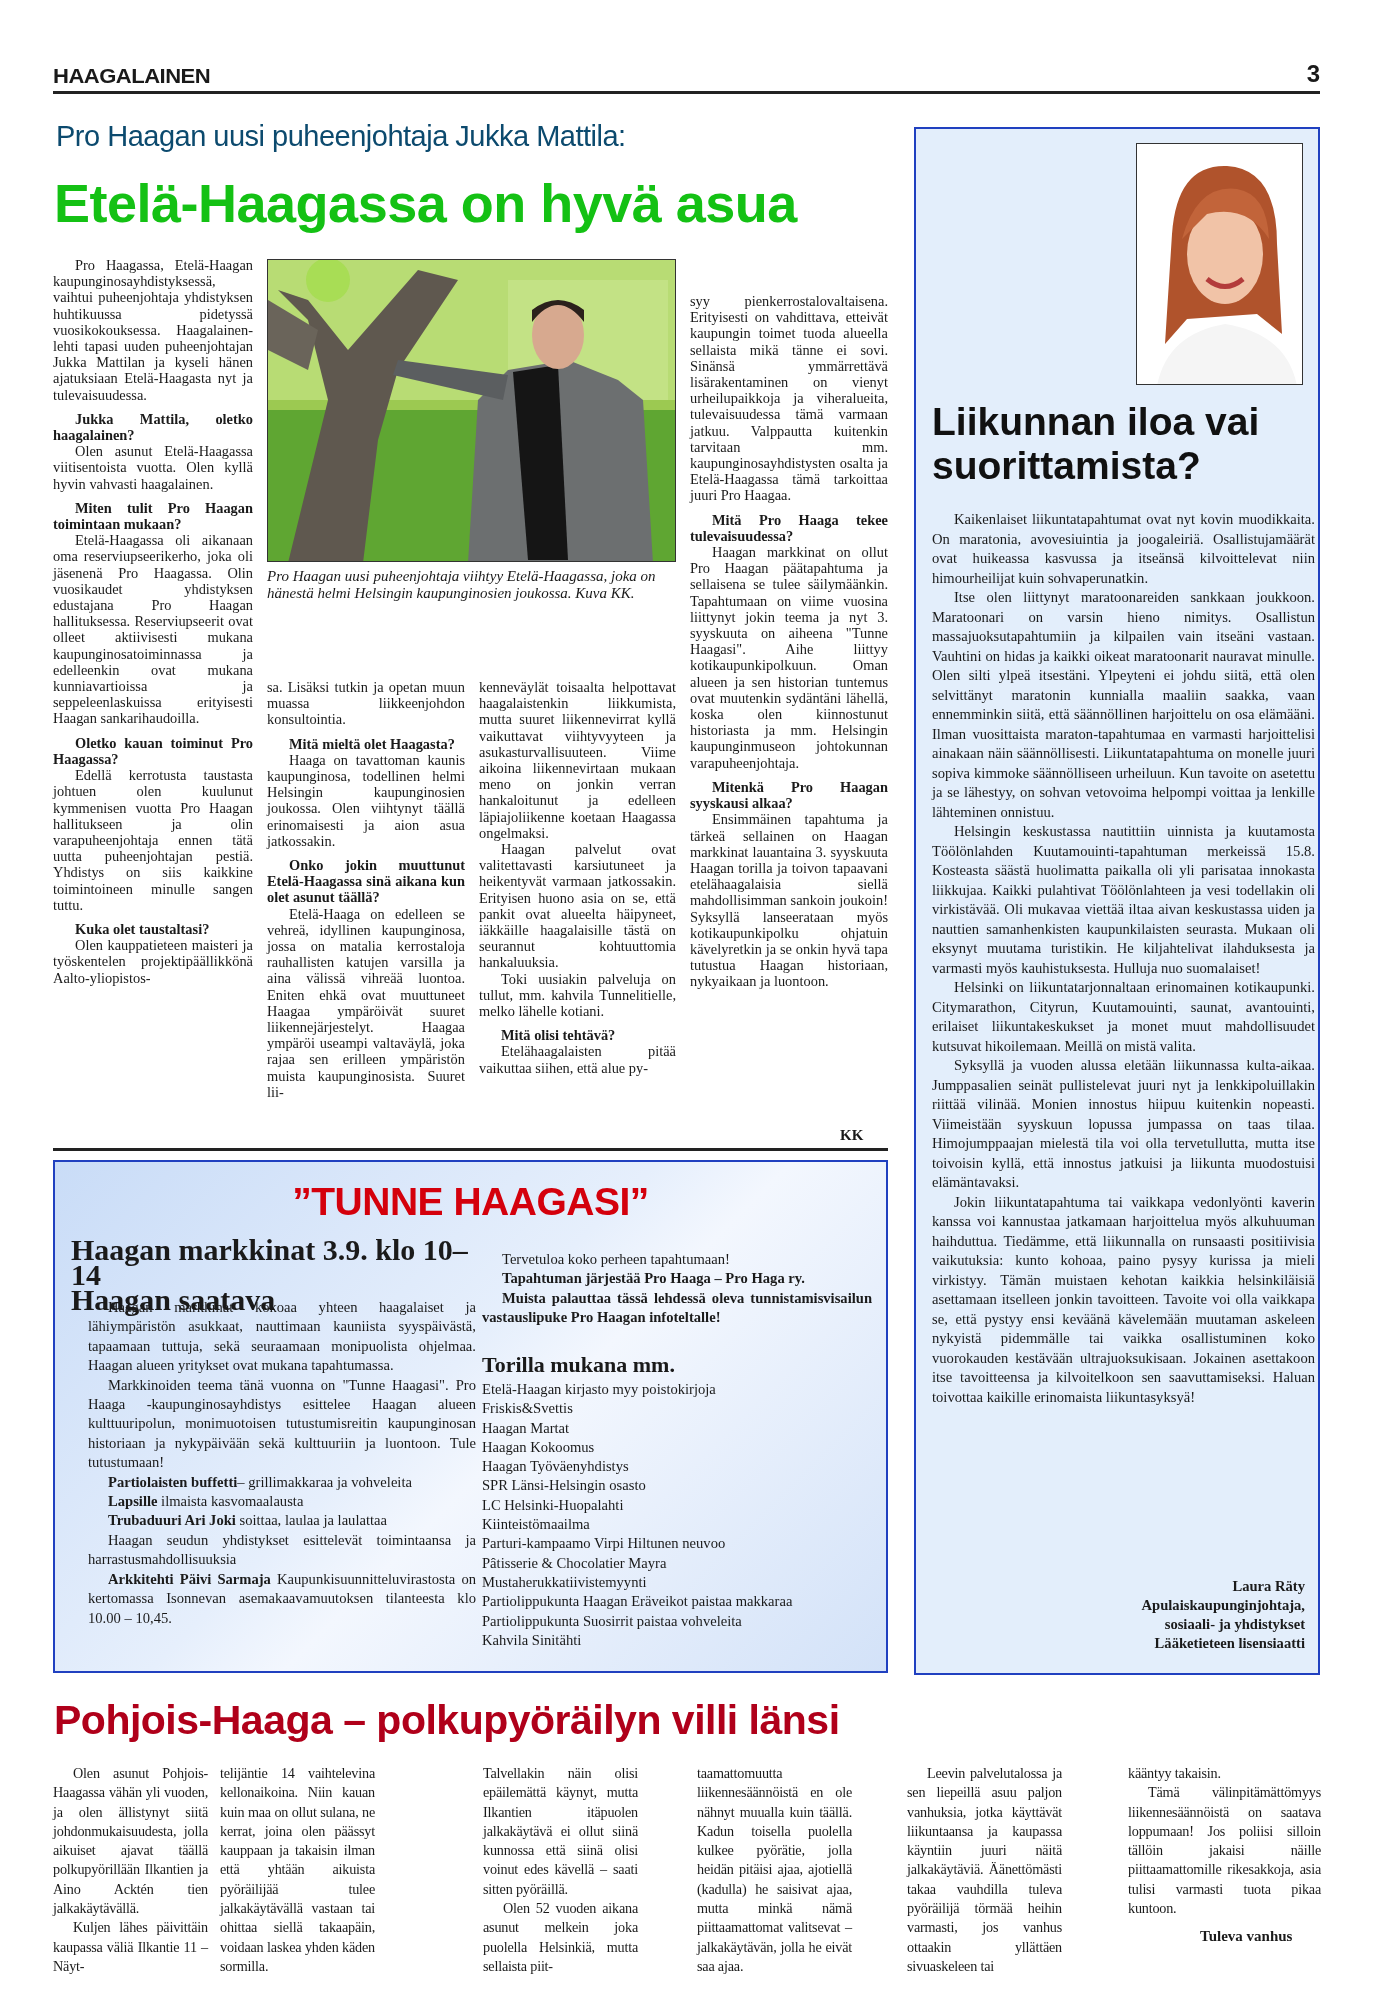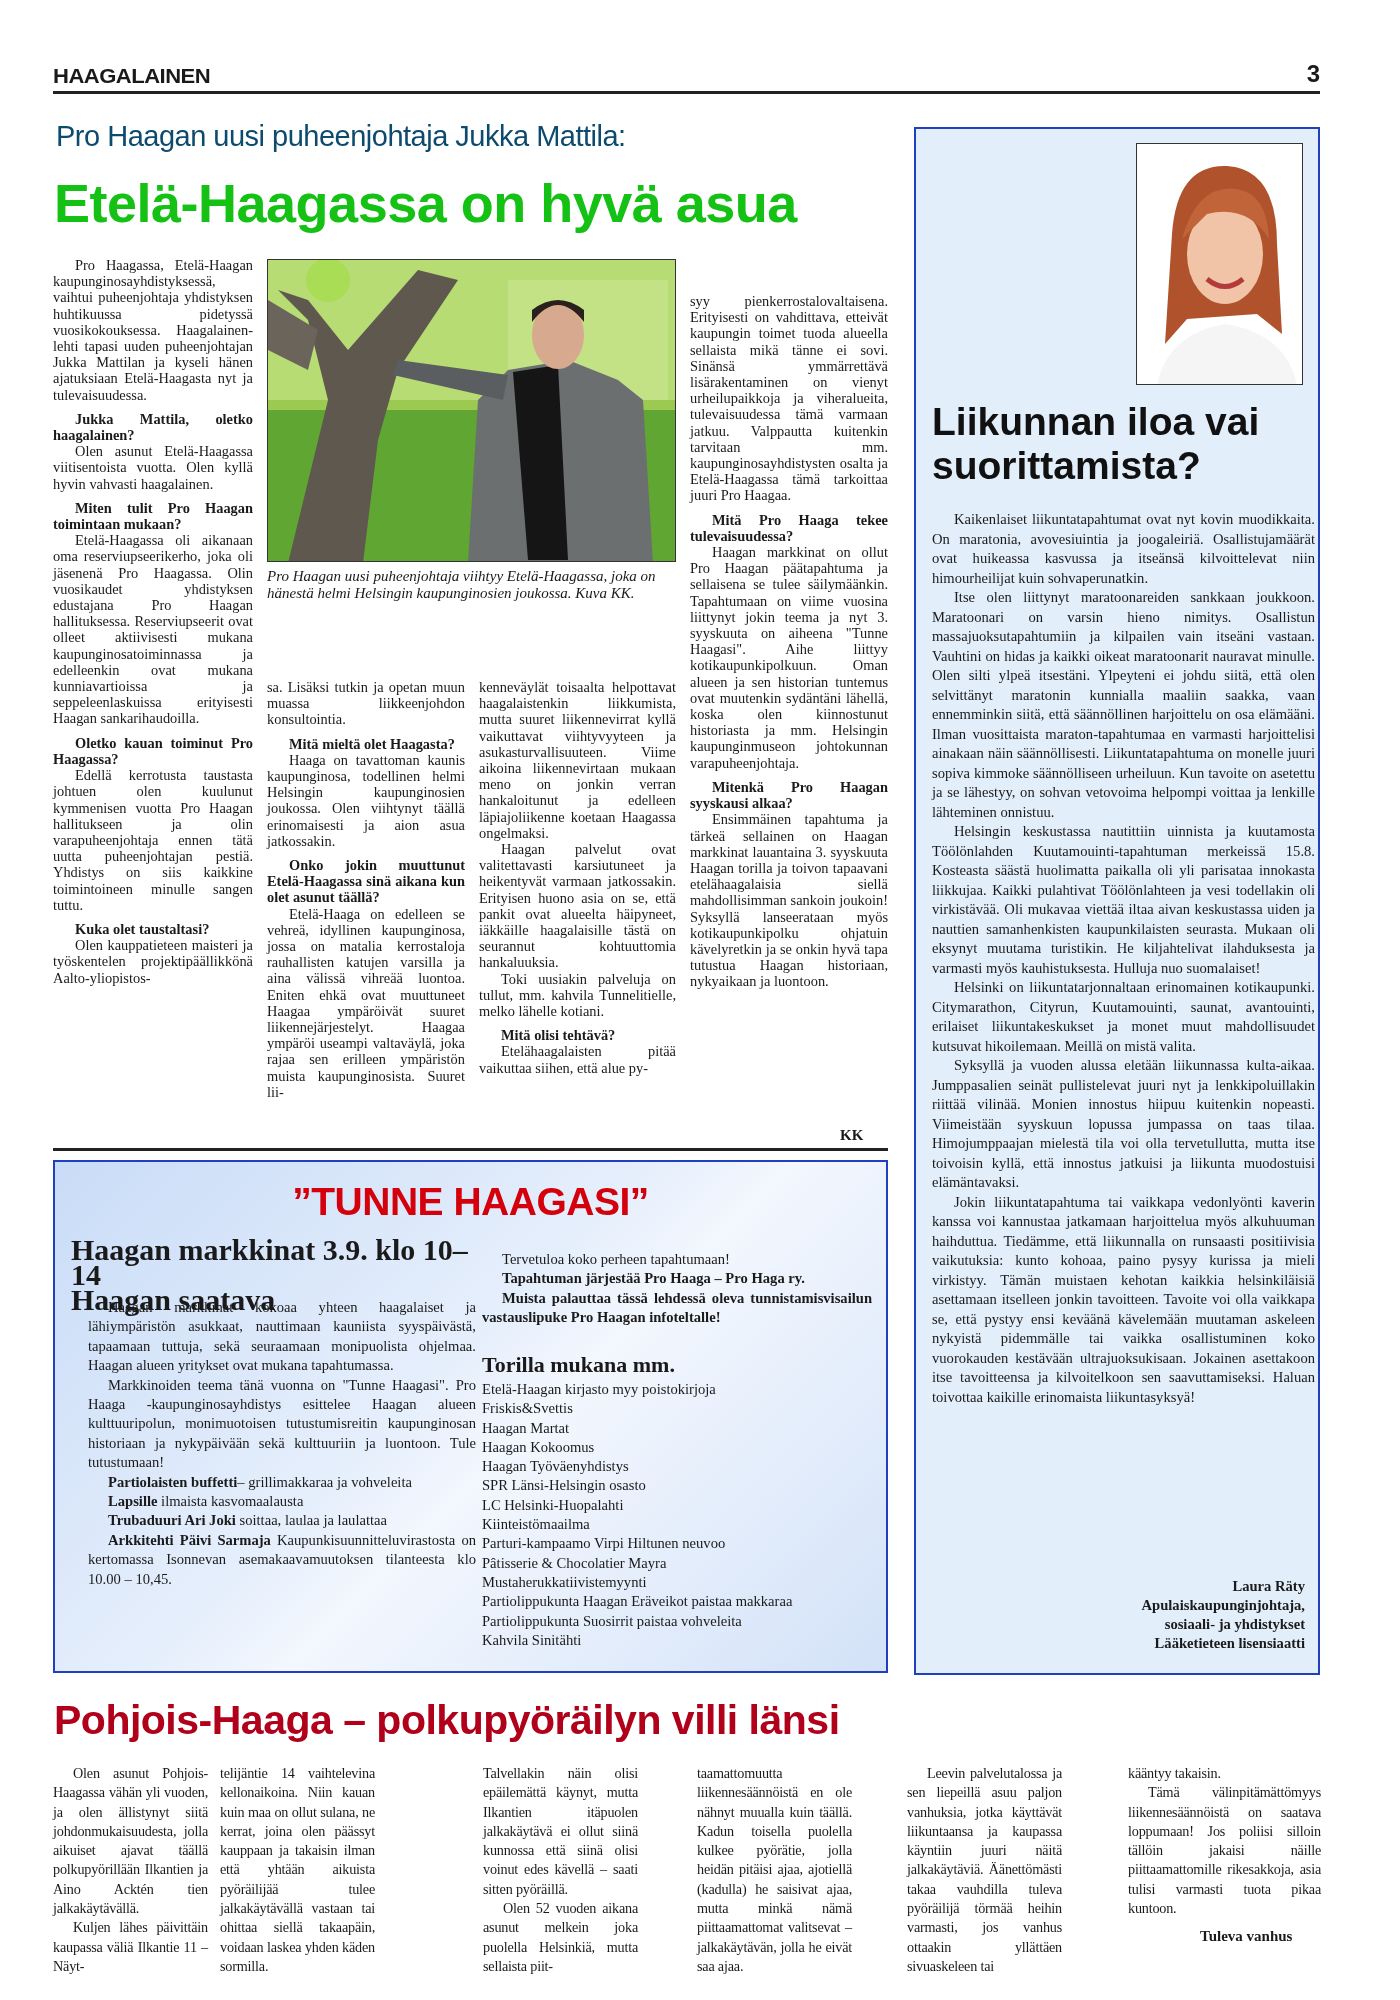--- a/index.html
+++ b/index.html
@@ -141,20 +141,21 @@
 <div class="abs t-subhead">
   <div>Haagan markkinat 3.9. klo 10–14</div>
   <div>Haagan saatava</div>
 </div>
 <div class="abs t-left" id="tleft">
     <p>Haagan markkinat kokoaa yhteen haagalaiset ja lähiympäristön asukkaat, nauttimaan kauniista syyspäivästä, tapaamaan tuttuja, sekä seuraamaan monipuolista ohjelmaa. Haagan alueen yritykset ovat mukana tapahtumassa.</p>
     <p>Markkinoiden teema tänä vuonna on "Tunne Haagasi". Pro Haaga -kaupunginosayhdistys esittelee Haagan alueen kulttuuripolun, monimuotoisen tutustumisreitin kaupunginosan historiaan ja nykypäivään sekä kulttuuriin ja luontoon. Tule tutustumaan!</p>
     <p><b>Partiolaisten buffetti</b>– grillimakkaraa ja vohveleita</p>
     <p><b>Lapsille</b> ilmaista kasvomaalausta</p>
     <p><b>Trubaduuri Ari Joki</b> soittaa, laulaa ja laulattaa</p>
+    <p>Haagan seudun yhdistykset esittelevät toimintaansa ja harrastusmahdollisuuksia</p>
     <p><b>Arkkitehti Päivi Sarmaja</b> Kaupunkisuunnitteluvirastosta on kertomassa Isonnevan asemakaavamuutoksen tilanteesta klo 10.00 – 10,45.</p>
   </div>
 <div class="abs t-right">
   <p>Tervetuloa koko perheen tapahtumaan!</p>
   <p style="font-weight:700;">Tapahtuman järjestää Pro Haaga – Pro Haga ry.</p>
   <p style="text-align:justify;font-weight:bold;">Muista palauttaa tässä lehdessä oleva tunnistamisvisailun vastauslipuke Pro Haagan infoteltalle!</p>
 </div>
 <div class="abs t-list-title">Torilla mukana mm.</div>
 <ul class="abs t-list" id="tlist">
     <li>Etelä-Haagan kirjasto myy poistokirjoja</li>

